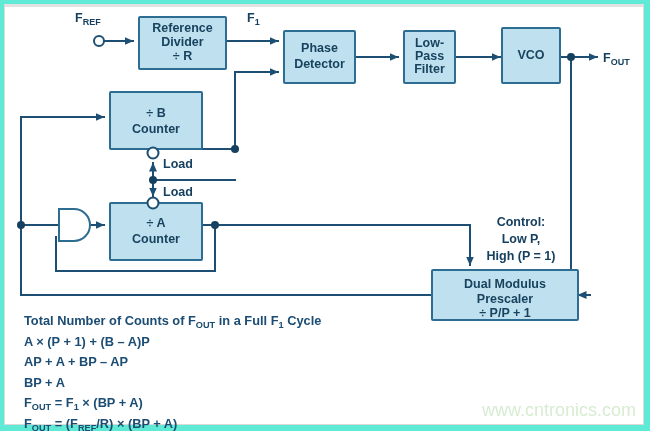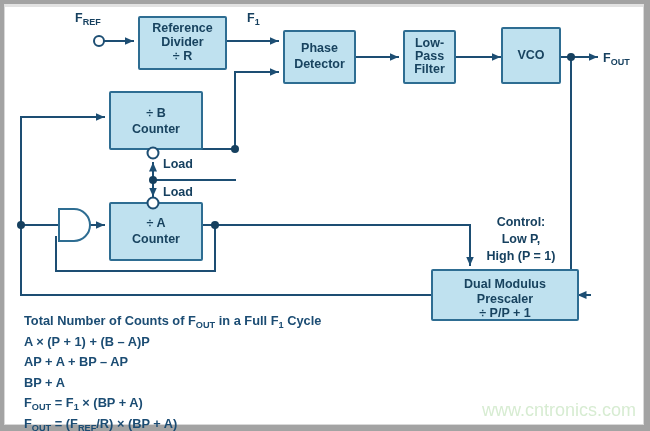--- a/index.html
+++ b/index.html
@@ -8,21 +8,21 @@
     padding: 0;
     background: #ffffff;
   }
   body {
     font-family: "Liberation Sans", sans-serif;
   }
   #figure {
     position: relative;
     width: 650px;
     height: 431px;
-    background: #a3a3a3;
+    background: #5eead4;
     overflow: hidden;
   }
   #frame {
     position: absolute;
     left: 4px;
     top: 4px;
     width: 640px;
     height: 421px;
     border: 1px solid #d9d9d9;
     border-top: 3px solid #e2e2e2;

